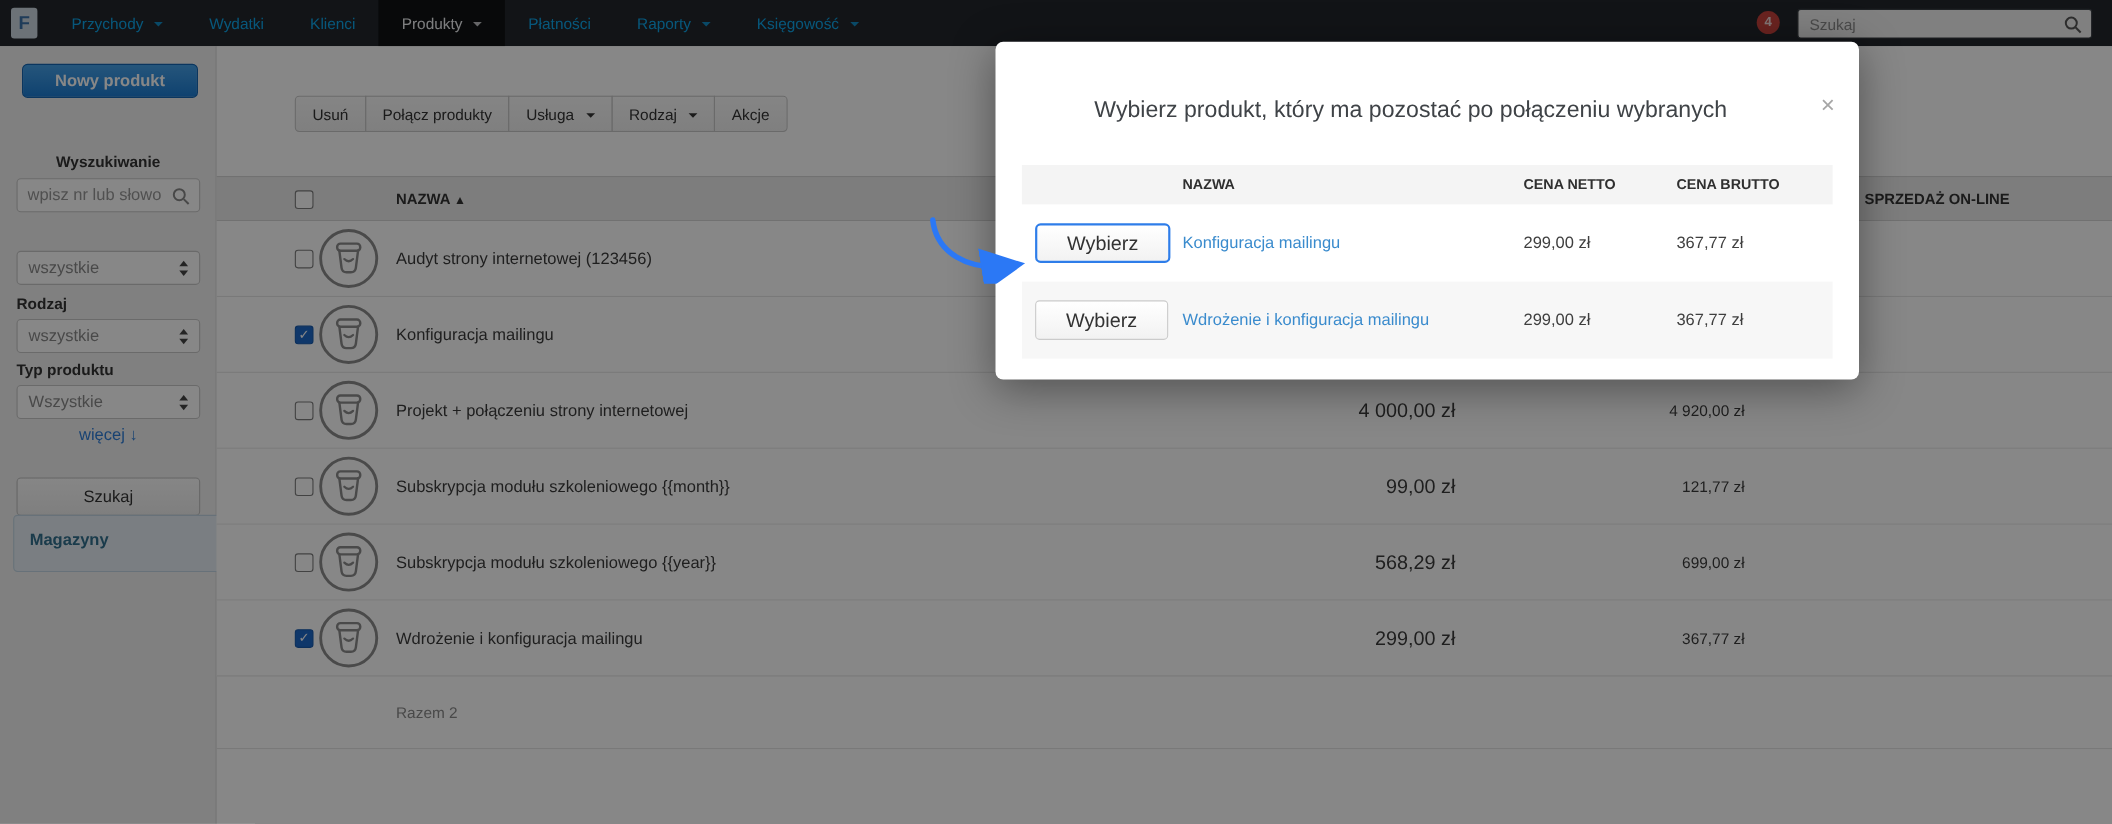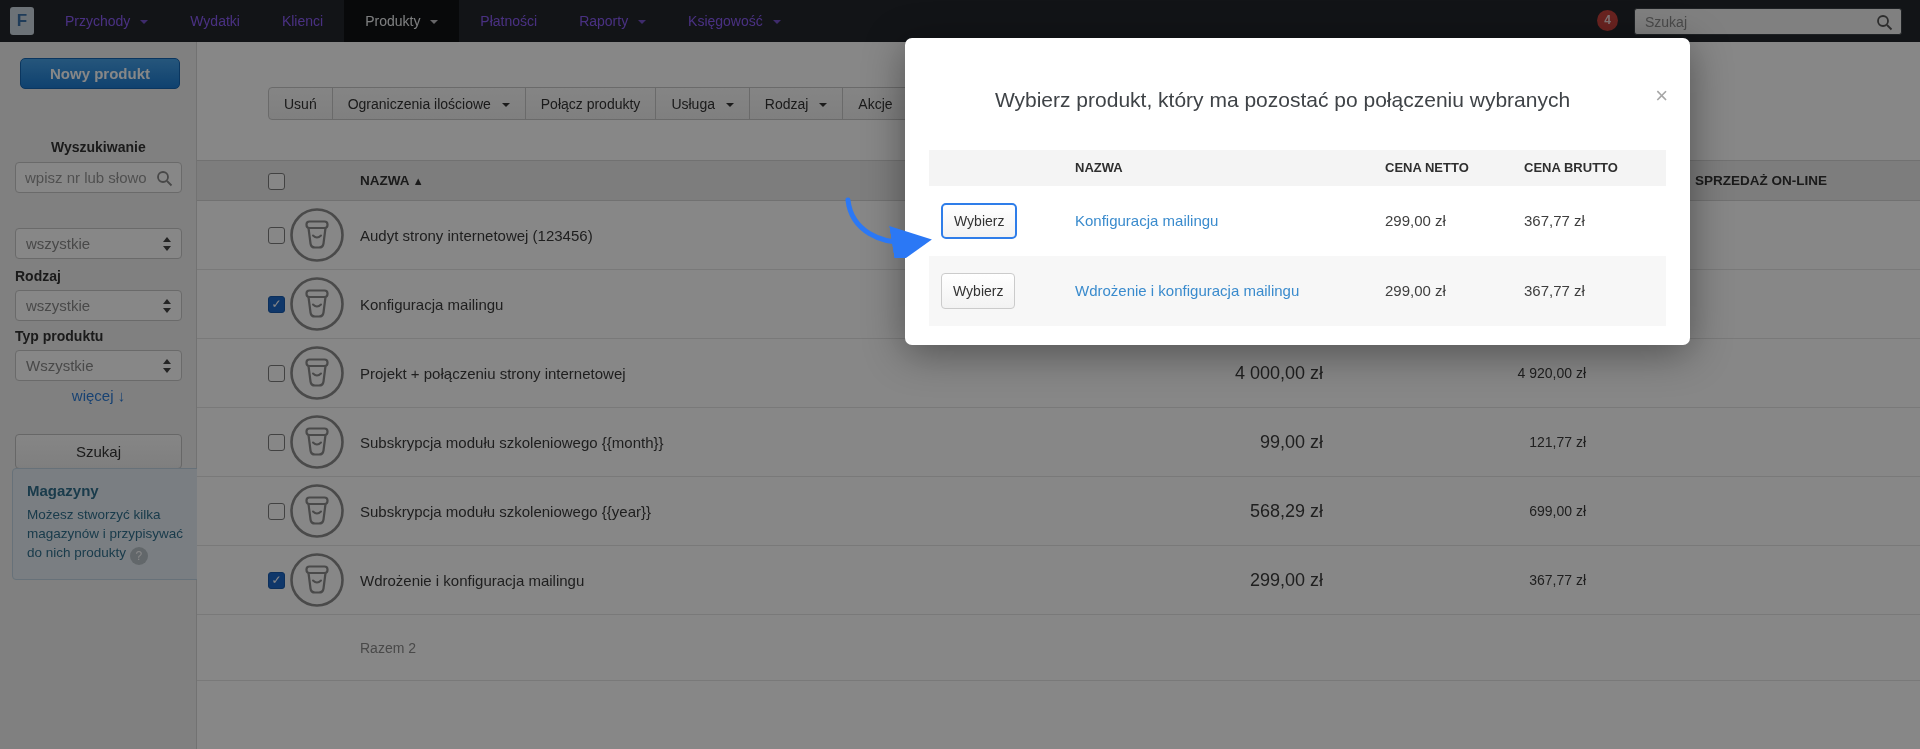--- a/index.html
+++ b/index.html
@@ -5,21 +5,21 @@
   * { margin:0; padding:0; box-sizing:border-box; }
   html,body { width:1920px; height:749px; overflow:hidden; background:#888;
               font-family:"Liberation Sans", sans-serif; }
   .screen { position:relative; width:1920px; height:749px; background:#fff; overflow:hidden; }
 
   
   .topnav { position:absolute; left:0; top:0; width:1920px; height:42px; background:#23272c; z-index:1; }
   .logo { position:absolute; left:10px; top:7px; width:24px; height:28px; background:#ccd7e0;
           border-radius:3px; color:#3c72a8; font-weight:bold; font-size:17px; text-align:center; line-height:28px; }
   .navlist { position:absolute; left:44px; top:0; height:42px; display:flex; }
-  .navitem { height:42px; line-height:42px; padding:0 21px; color:#8b5cf6; font-size:14px; cursor:pointer; white-space:nowrap; }
+  .navitem { height:42px; line-height:42px; padding:0 21px; color:#0ea5e9; font-size:14px; cursor:pointer; white-space:nowrap; }
   .navitem.active { background:#101214; color:#eceef0; }
   .caret-down { display:inline-block; width:0; height:0; border-left:4px solid transparent;
                 border-right:4px solid transparent; border-top:4px solid currentColor;
                 margin-left:6px; vertical-align:middle; opacity:.8; }
   .nav-badge { position:absolute; right:302px; top:10px; width:21px; height:21px; border-radius:50%;
                background:#c8423d; color:#f3dede; font-size:12px; font-weight:bold; text-align:center; line-height:21px; }
   .nav-search { position:absolute; right:18px; top:8px; width:268px; height:27px; background:#f1f1f1;
                 border-radius:3px; border:1px solid #3a3f45; }
   .nav-search input { position:absolute; left:10px; top:0; width:220px; height:25px; border:none; outline:none;
                       background:transparent; font-size:14px; color:#555; font-family:"Liberation Sans",sans-serif; }
@@ -95,22 +95,22 @@
            border-radius:7px; box-shadow:0 8px 40px rgba(0,0,0,.4); z-index:20; }
   .modal-title { position:absolute; left:40px; right:70px; top:50px; text-align:center;
                  font-size:21px; color:#3f4347; white-space:nowrap; }
   .modal-close { position:absolute; right:22px; top:48px; font-size:22px; color:#a6a6a6; cursor:pointer; line-height:20px; }
   .m-thead { position:absolute; left:24px; top:112px; width:737px; height:36px; background:#f4f4f4; }
   .mh { position:absolute; top:0; line-height:36px; font-size:13px; font-weight:bold; color:#2f2f2f; white-space:nowrap; }
   .m-rows { position:absolute; left:24px; top:148px; width:737px; }
   .mrow { position:relative; width:737px; height:70px; background:#fff; }
   .mrow.alt { background:#f7f7f7; }
   .m-btn-cell { position:absolute; left:12px; top:17px; }
-  .btn-wybierz { height:36px; padding:0 11px; background:linear-gradient(#fff,#f2f2f2); border:1px solid #cbcbcb;
-                 border-radius:4px; font-size:14px; color:#333; cursor:pointer; font-family:"Liberation Sans",sans-serif; }
+  .btn-wybierz { height:36px; padding:0 27px; background:linear-gradient(#fff,#f2f2f2); border:1px solid #cbcbcb;
+                 border-radius:4px; font-size:18px; color:#333; cursor:pointer; font-family:"Liberation Sans",sans-serif; }
   .btn-wybierz.focused { border:2px solid #2e7de9; border-radius:5px; }
   .m-name { position:absolute; left:146px; line-height:70px; font-size:15px; color:#3a8bcd; cursor:pointer; white-space:nowrap; }
   .m-netto { position:absolute; left:456px; line-height:70px; font-size:15px; color:#3f3f3f; white-space:nowrap; }
   .m-brutto { position:absolute; left:595px; line-height:70px; font-size:15px; color:#3f3f3f; white-space:nowrap; }
 
   .annot-arrow { position:absolute; left:828px; top:188px; z-index:30; pointer-events:none; }
 </style>
 </head>
 <body>
 
@@ -194,36 +194,28 @@
 
     <div class="more-link">
       <span>więcej</span>
       <span>↓</span>
     </div>
 
     <button class="btn-search">Szukaj</button>
 
     <div class="info-box">
       <div class="ib-title">Magazyny</div>
-      <div class="ib-text">
-        <span>Możesz stworzyć kilka magazynów i przypisywać do nich produkty</span>
-        <span class="help-badge">?</span>
-      </div>
     </div>
   </div>
 
   <div class="content">
     <div class="toolbar" id="toolbar">
         <button class="tb-btn">
     <span>Usuń</span>
     
-  </button>
-        <button class="tb-btn">
-    <span>Ograniczenia ilościowe</span>
-    <span class="caret-down"></span>
   </button>
         <button class="tb-btn">
     <span>Połącz produkty</span>
     
   </button>
         <button class="tb-btn">
     <span>Usługa</span>
     <span class="caret-down"></span>
   </button>
         <button class="tb-btn">

